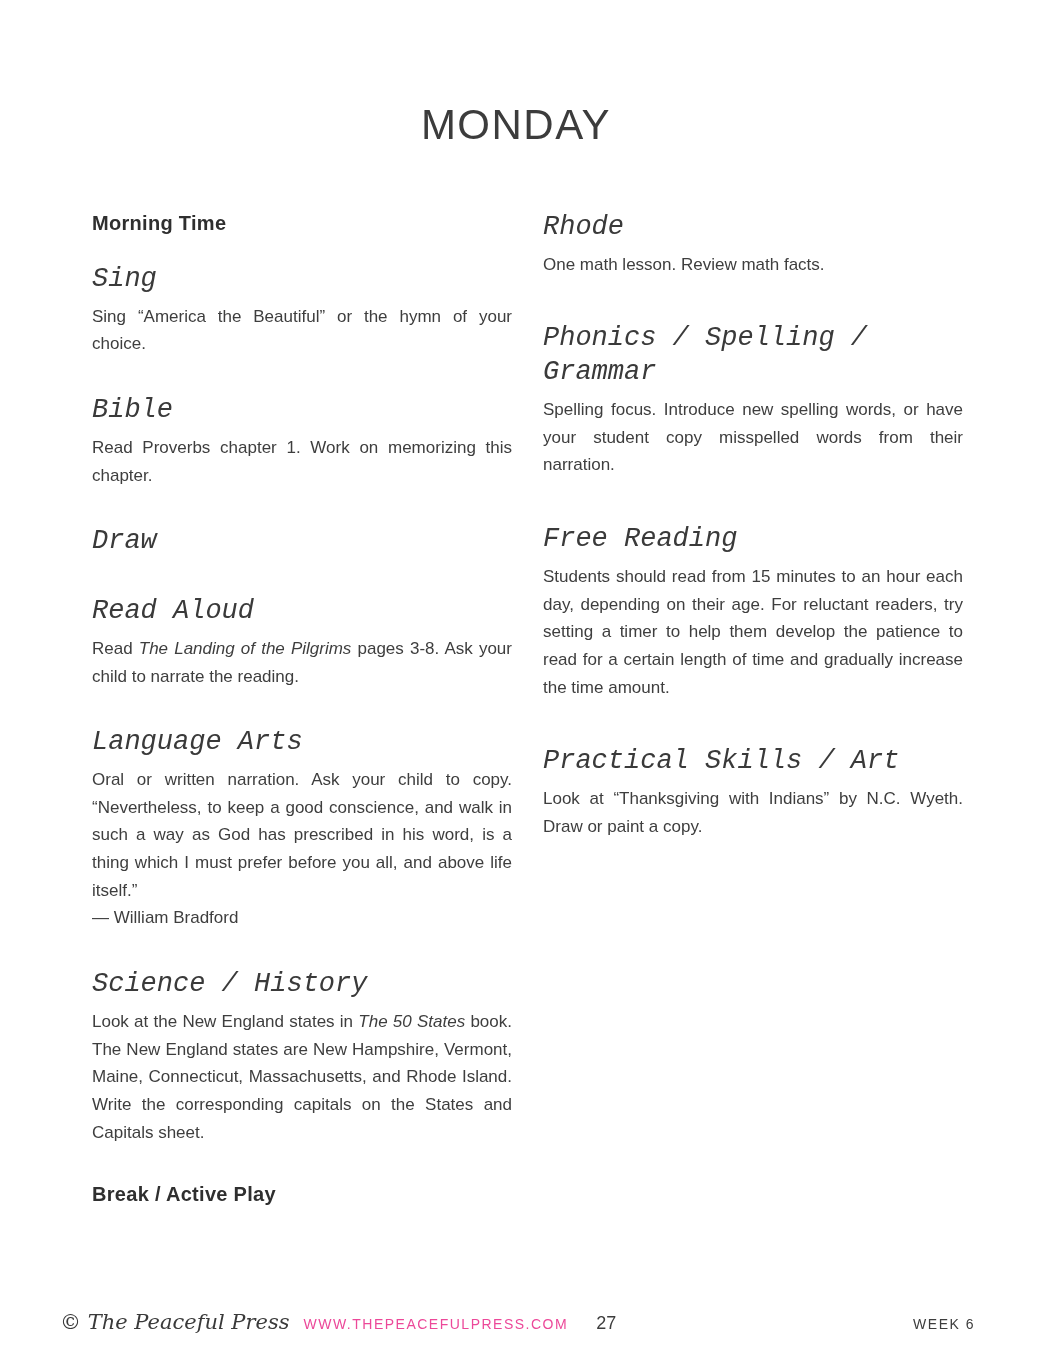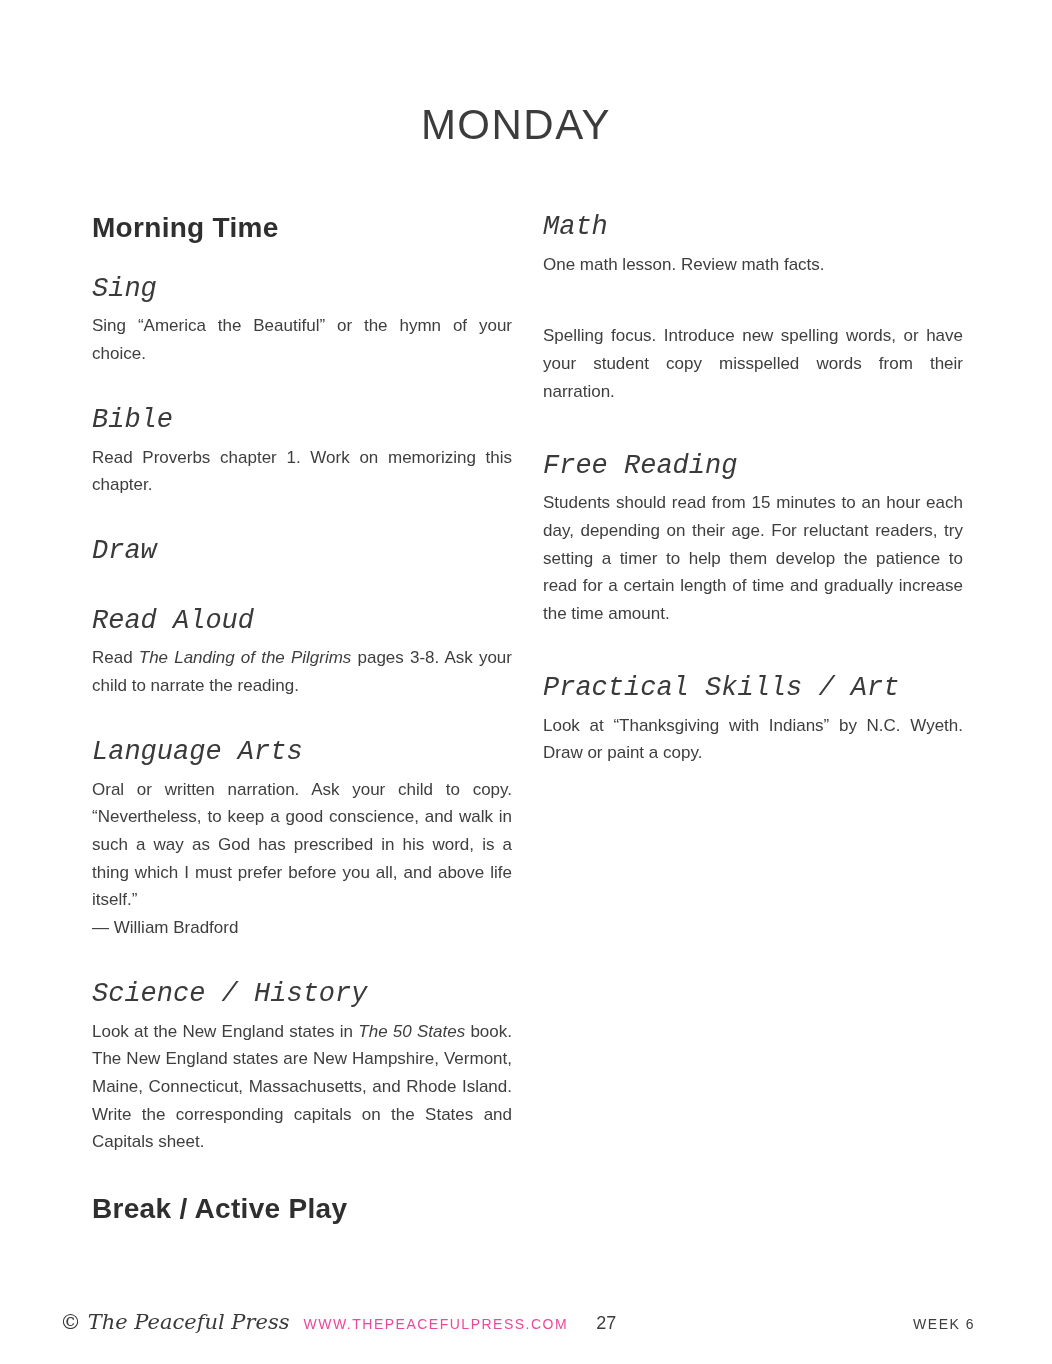--- a/index.html
+++ b/index.html
@@ -26,21 +26,21 @@
   }
   .columns {
     display:flex;
     gap:31px;
     padding-left:92px;
     padding-right:89px;
     margin-top:65px;
   }
   .column { flex:0 0 420px; width:420px; }
   .col-heading {
-    font-size:28px;
+    font-size:20px;
     font-weight:700;
     letter-spacing:0.3px;
     color:#2f2f2f;
     line-height:1.2;
     margin-bottom:28px;
   }
   .section { margin-bottom:36px; }
   .column-seatwork .section { margin-bottom:44px; }
   .script-title {
     font-family:Liberation Mono, monospace;
@@ -128,24 +128,25 @@
             <h3 class="script-title">Science / History</h3>
             <p class="body-text"><span>Look at the New England states in </span><em>The 50 States</em><span> book. The New England states are New Hampshire, Vermont, Maine, Connecticut, Massachusetts, and Rhode Island. Write the corresponding capitals on the States and Capitals sheet.</span></p>
           </div>
         </div>
       <h2 class="col-heading closing-heading">Break / Active Play</h2>
     </section>
 
     <section class="column column-seatwork">
       <div class="sections">
           <div class="section">
-            <h3 class="script-title">Math</h3>
+            <h3 class="script-title">Rhode</h3>
             <p class="body-text"><span>One math lesson. Review math facts.</span></p>
           </div>
           <div class="section">
+            <h3 class="script-title">Phonics / Spelling / Grammar</h3>
             <p class="body-text"><span>Spelling focus. Introduce new spelling words, or have your student copy misspelled words from their narration.</span></p>
           </div>
           <div class="section">
             <h3 class="script-title">Free Reading</h3>
             <p class="body-text"><span>Students should read from 15 minutes to an hour each day, depending on their age. For reluctant readers, try setting a timer to help them develop the patience to read for a certain length of time and gradually increase the time amount.</span></p>
           </div>
           <div class="section">
             <h3 class="script-title">Practical Skills / Art</h3>
             <p class="body-text"><span>Look at “Thanksgiving with Indians” by N.C. Wyeth. Draw or paint a copy.</span></p>
           </div>

